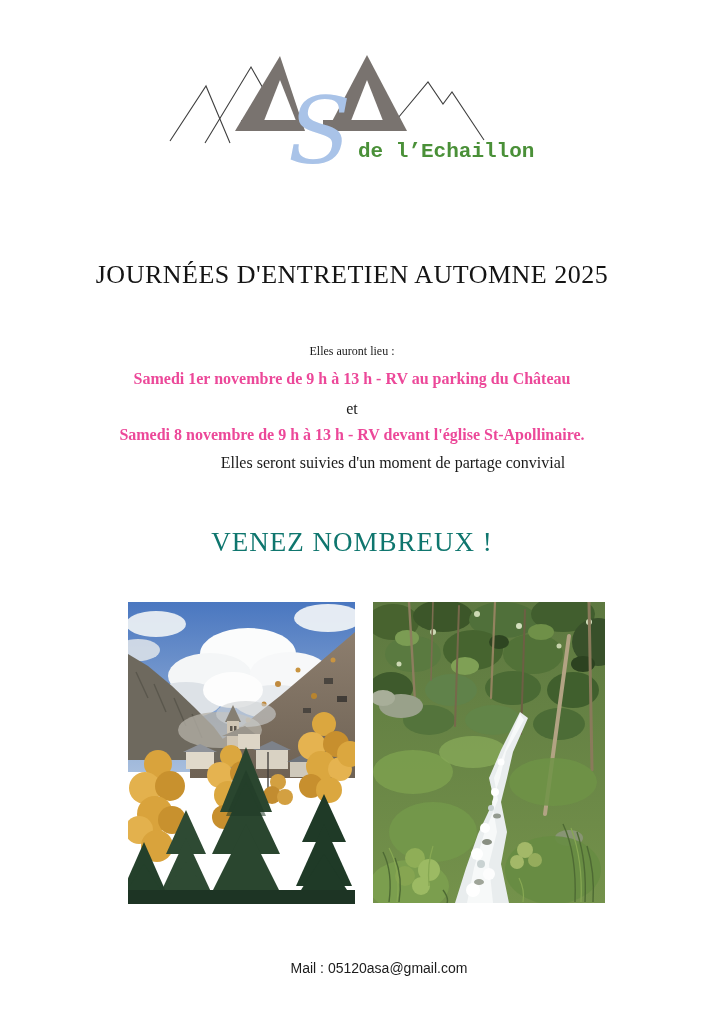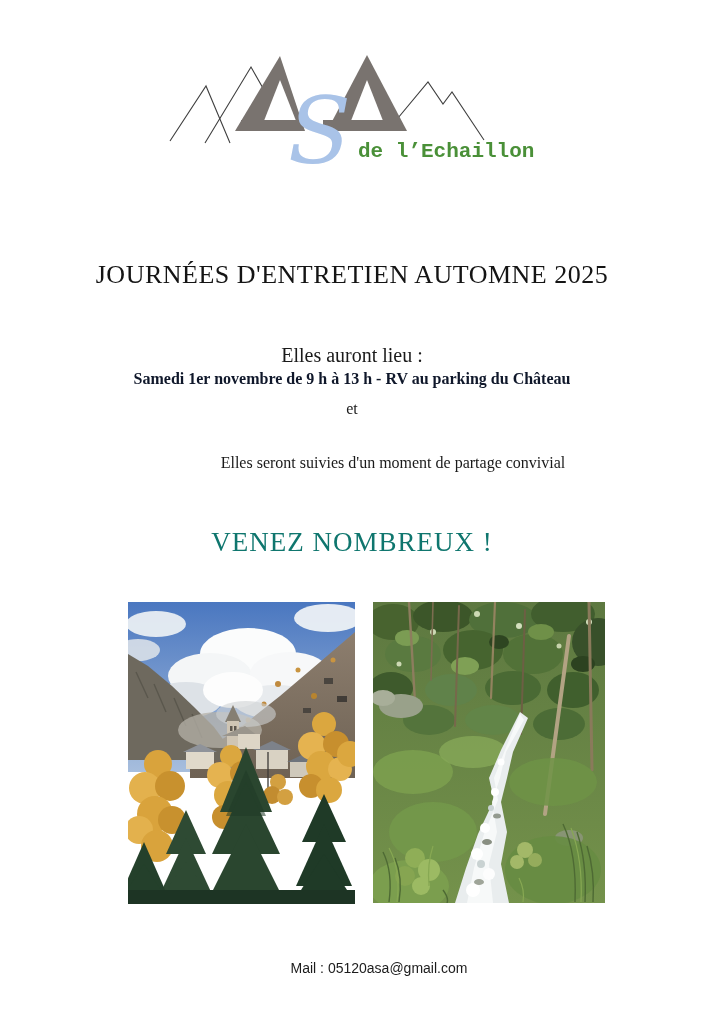--- a/index.html
+++ b/index.html
@@ -4,22 +4,22 @@
 <style>
   html,body{margin:0;padding:0;background:#ffffff;}
   .page{
     position:relative;width:724px;height:1024px;background:#ffffff;
     overflow:hidden;font-family:"Liberation Serif",serif;color:#1a1a1a;
     margin:0 auto;
   }
   .abs{position:absolute;}
   .centerline{left:0;width:704px;text-align:center;}
   .title{top:260px;font-size:26px;letter-spacing:.5px;color:#141414;}
-  .intro{top:344px;font-size:20px;}
-  .dateline{font-size:16px;font-weight:bold;color:#0f172a;}
+  .intro{top:344px;font-size:12px;}
+  .dateline{font-size:16px;font-weight:bold;color:#ec4899;}
   .d1{top:370px;}
   .et{top:400px;font-size:16px;}
   .d2{top:426px;}
   .closing{font-size:16px;margin-left:41px;}
   .c1{top:454px;}
   .c2{top:472px;}
   .cta{top:527px;font-size:27px;letter-spacing:1px;color:#0f766e;}
   .mail{top:960px;font-family:"Liberation Sans",sans-serif;font-size:14px;color:#1c1c1c;padding-left:27px;}
   .logo-wrap{left:168px;top:40px;width:384px;height:138px;}
   .photo{display:block;}
@@ -59,20 +59,21 @@
 
       <text x="190" y="117" font-family="Liberation Mono, DejaVu Sans Mono, monospace" font-weight="bold" font-size="21" fill="#4a9038">de l’Echaillon</text>
     </svg>
   </div>
 
   <div class="abs centerline title">JOURNÉES D'ENTRETIEN AUTOMNE 2025</div>
 
   <div class="abs centerline intro">Elles auront lieu :</div>
   <div class="abs centerline dateline d1">Samedi 1er novembre de 9 h à 13 h - RV au parking du Château</div>
   <div class="abs centerline et">et</div>
+  <div class="abs centerline dateline d2">Samedi 8 novembre de 9 h à 13 h - RV devant l'église St-Apollinaire.</div>
   <div class="abs centerline closing c1">Elles seront suivies d'un moment de partage convivial</div>
 
   <div class="abs centerline cta">VENEZ NOMBREUX !</div>
 
   <div class="abs photo photo-left">
     <svg width="227" height="302" viewBox="0 0 227 302">
       <defs>
         <linearGradient id="skyg" x1="0" y1="0" x2="0" y2="1">
           <stop offset="0" stop-color="#4a77c0"></stop>
             <stop offset="1" stop-color="#a7bedd"></stop>

